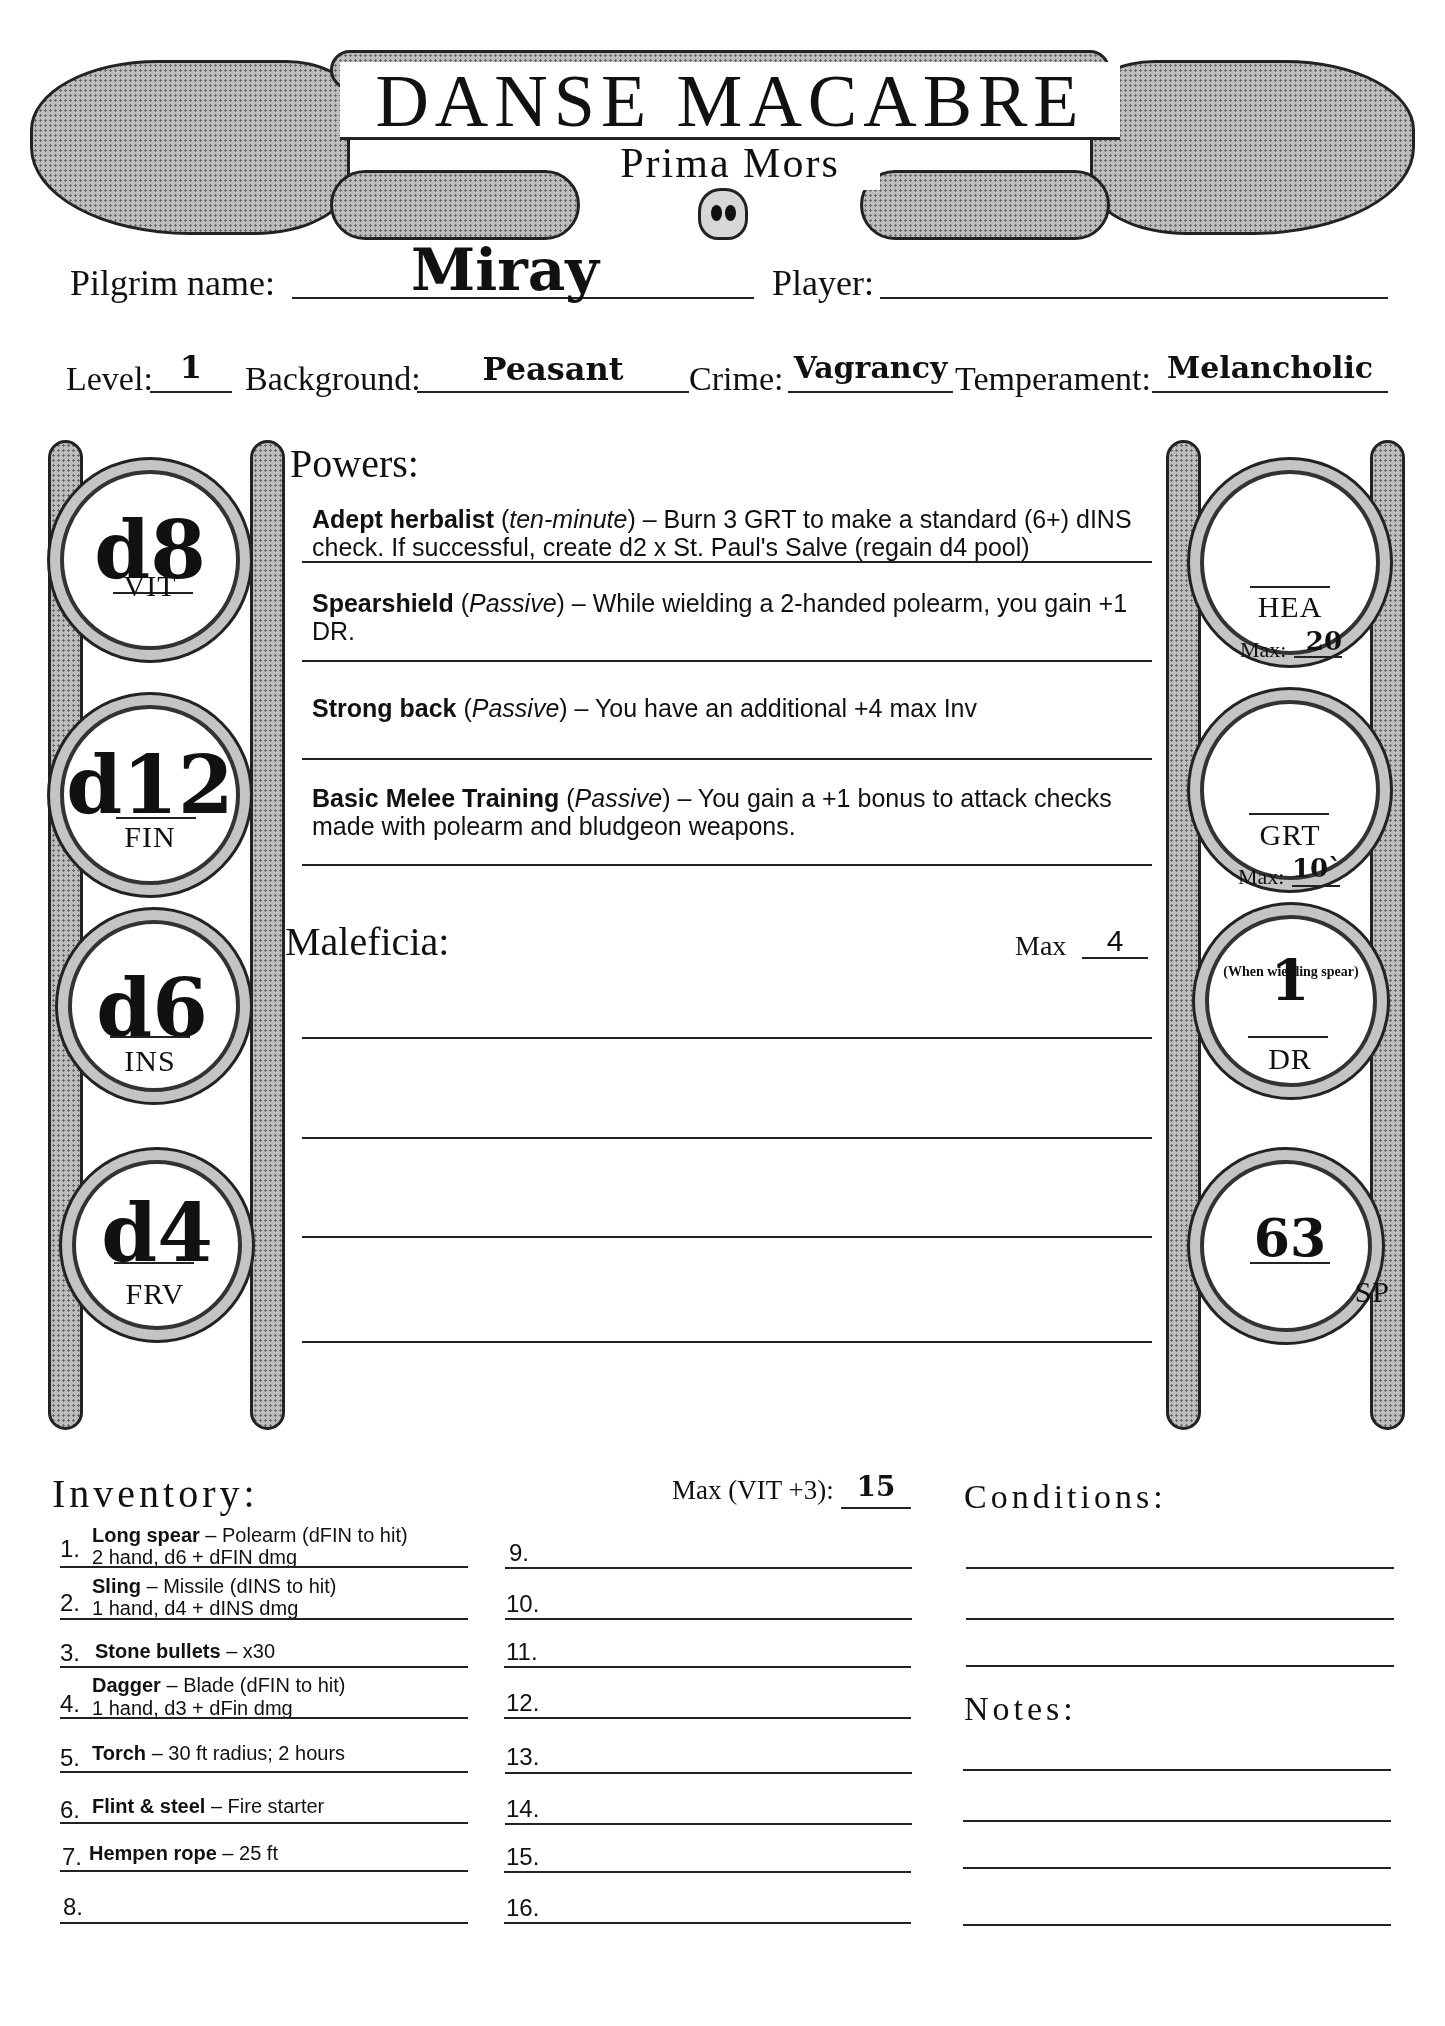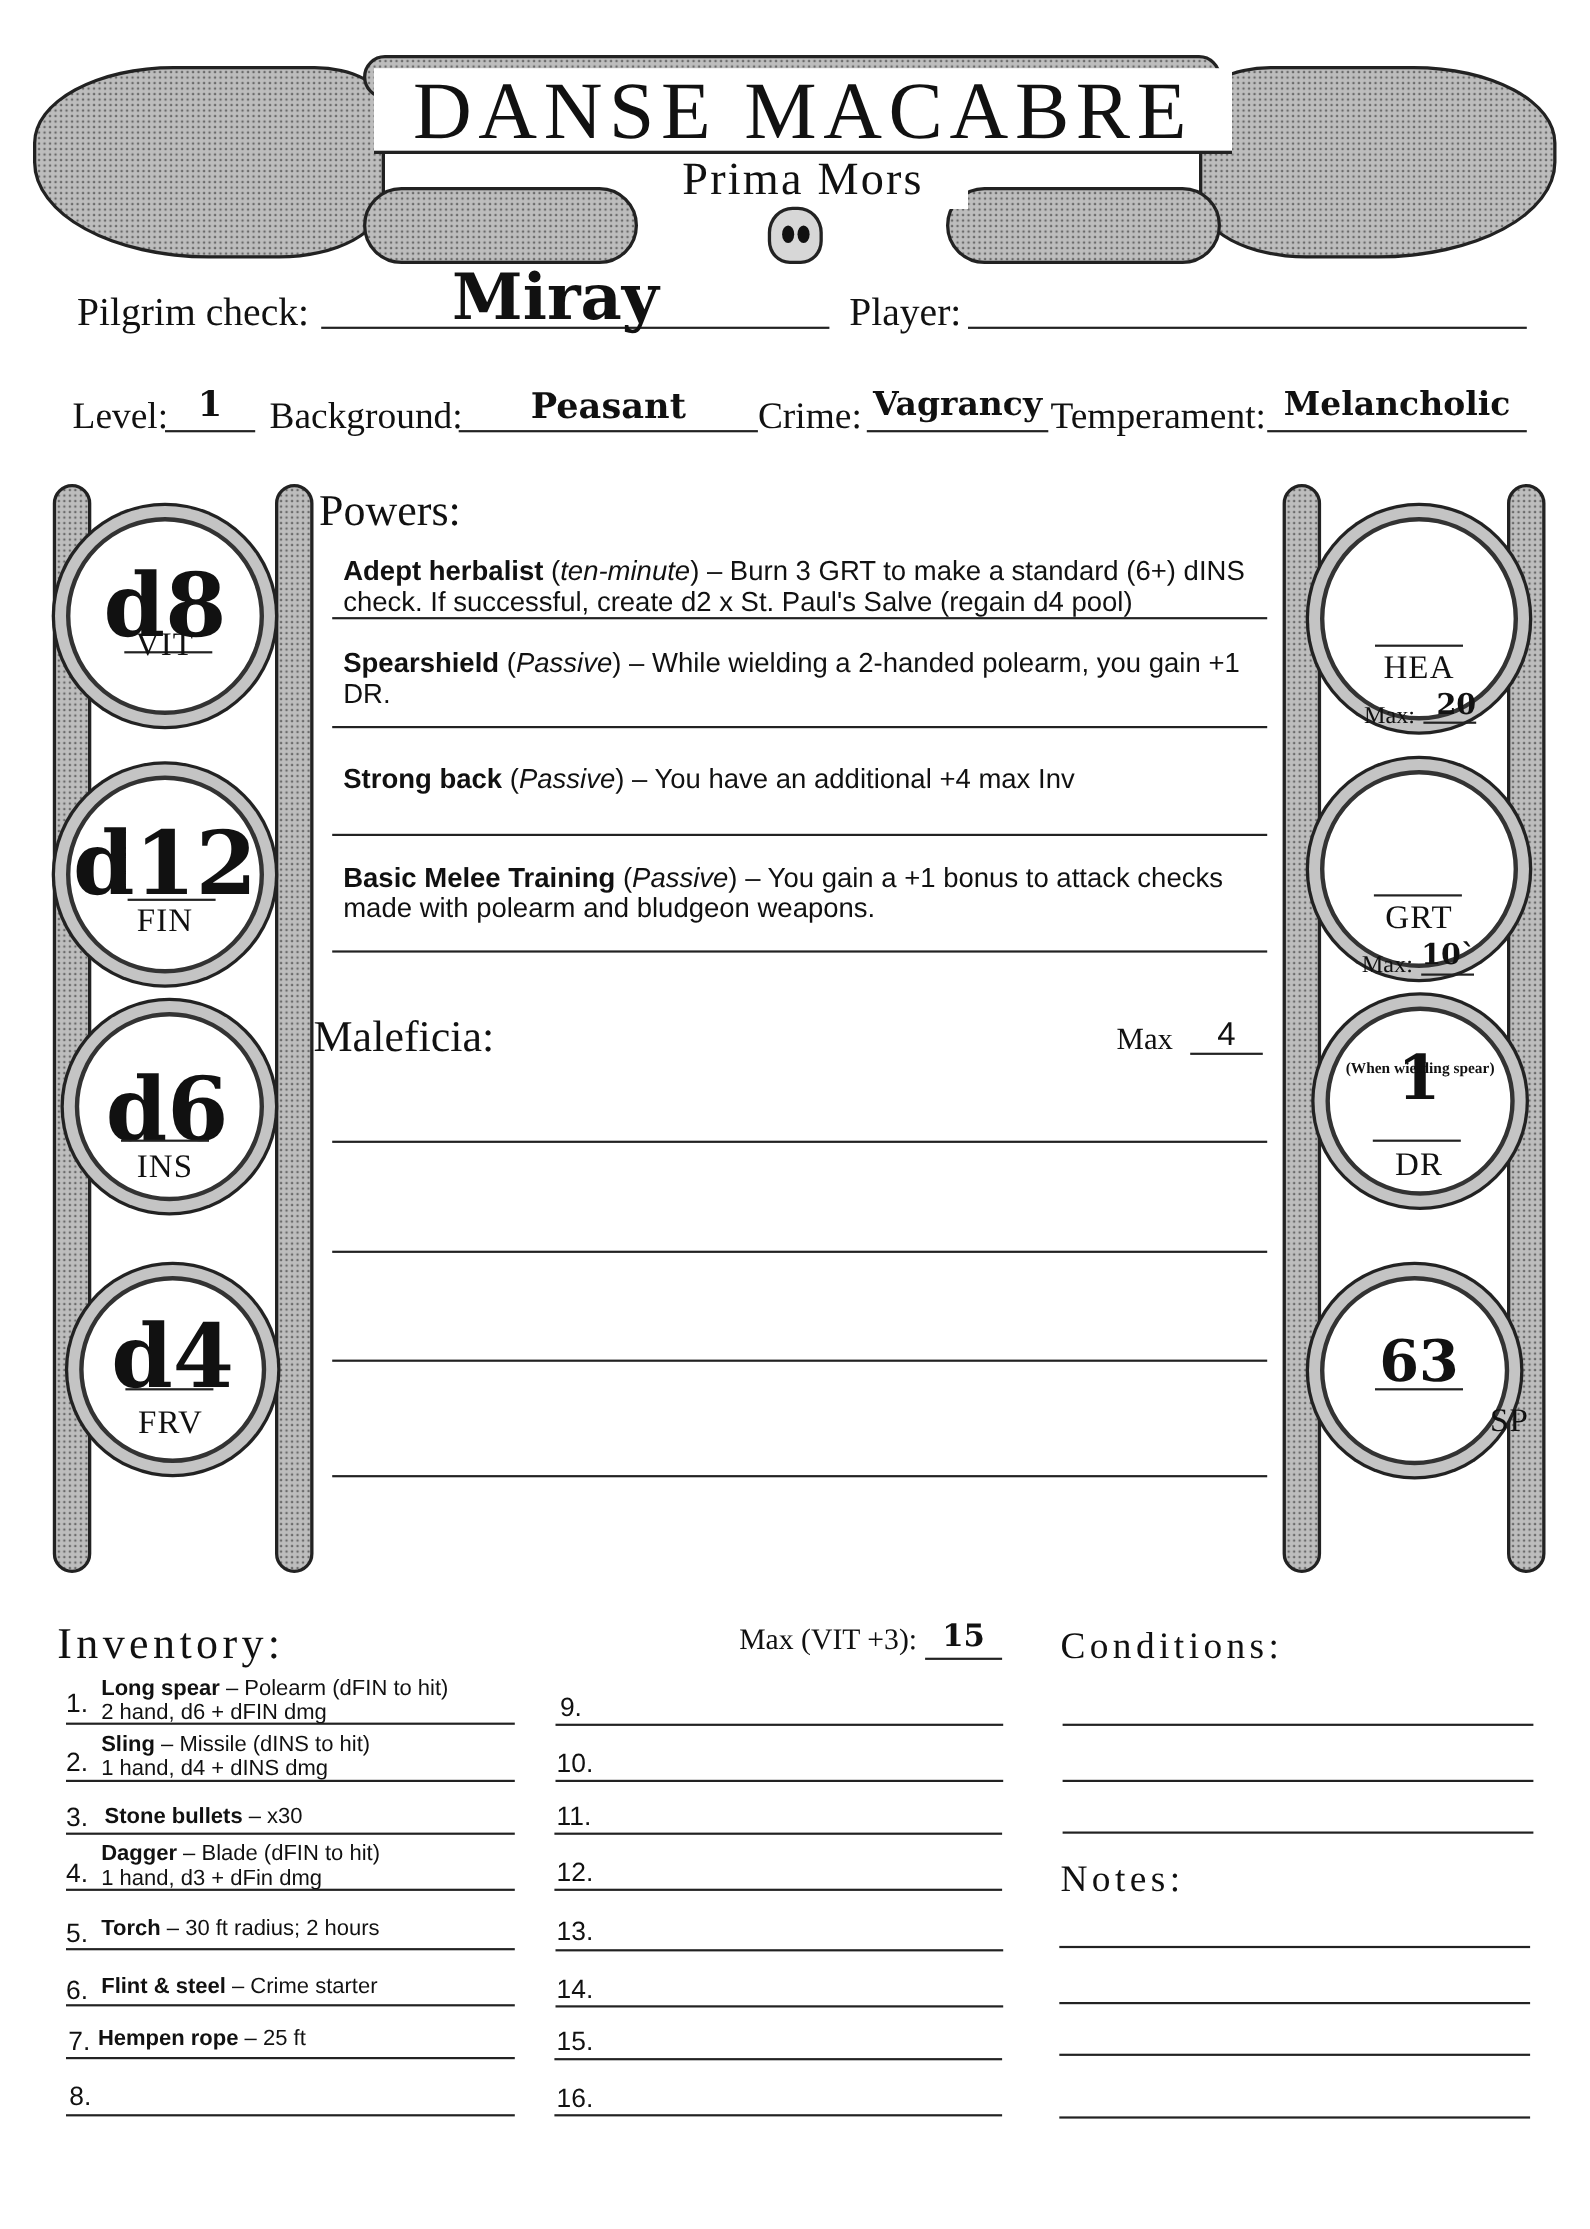--- a/index.html
+++ b/index.html
@@ -60,21 +60,21 @@
 </div>
 <div class="title-box"></div>
 <div class="title serif">DANSE MACABRE</div>
 <div class="subtitle-box"></div>
 <div class="subtitle serif">Prima Mors</div>
 <div class="skull">
   <span class="eye" style="left:10px;"></span>
   <span class="eye" style="left:24px;"></span>
 </div>
 
-<div class="abs serif lbl" style="left:70px;top:262px;">Pilgrim check:</div>
+<div class="abs serif lbl" style="left:70px;top:262px;">Pilgrim name:</div>
 <div class="rule" style="left:292px;top:297px;width:462px;"></div>
 <div class="abs hand" style="left:380px;top:236px;width:250px;font-size:58px;text-align:center;">Miray</div>
 
 <div class="abs serif lbl" style="left:772px;top:262px;">Player:</div>
 <div class="rule" style="left:880px;top:297px;width:508px;"></div>
 <div class="abs hand" style="left:880px;top:250px;width:508px;font-size:40px;text-align:center;height:46px;"></div>
 
 <div class="abs serif" style="left:66px;top:360px;font-size:34px;">Level:</div>
 <div class="rule" style="left:150px;top:391px;width:82px;"></div>
 <div class="abs hand" style="left:150px;top:348px;width:82px;font-size:32px;text-align:center;">1</div>
@@ -208,21 +208,21 @@
   <div class="inv-item sans" style="left:92px;top:1697px;">1 hand, d3 + dFin dmg</div>
   <div class="rule" style="left:60px;top:1717px;width:408px;"></div>
 </div>
 <div>
   <div class="inv-num sans" style="left:60px;top:1744px;">5.</div>
   <div class="inv-item sans" style="left:92px;top:1742px;"><b>Torch</b><span> – 30 ft radius; 2 hours</span></div>
   <div class="rule" style="left:60px;top:1771px;width:408px;"></div>
 </div>
 <div>
   <div class="inv-num sans" style="left:60px;top:1796px;">6.</div>
-  <div class="inv-item sans" style="left:92px;top:1795px;"><b>Flint &amp; steel</b><span> – Crime starter</span></div>
+  <div class="inv-item sans" style="left:92px;top:1795px;"><b>Flint &amp; steel</b><span> – Fire starter</span></div>
   <div class="rule" style="left:60px;top:1822px;width:408px;"></div>
 </div>
 <div>
   <div class="inv-num sans" style="left:62px;top:1843px;">7.</div>
   <div class="inv-item sans" style="left:89px;top:1842px;"><b>Hempen rope</b><span> – 25 ft</span></div>
   <div class="rule" style="left:60px;top:1870px;width:408px;"></div>
 </div>
 <div>
   <div class="inv-num sans" style="left:63px;top:1893px;">8.</div>
   <div class="rule" style="left:60px;top:1922px;width:408px;"></div>

